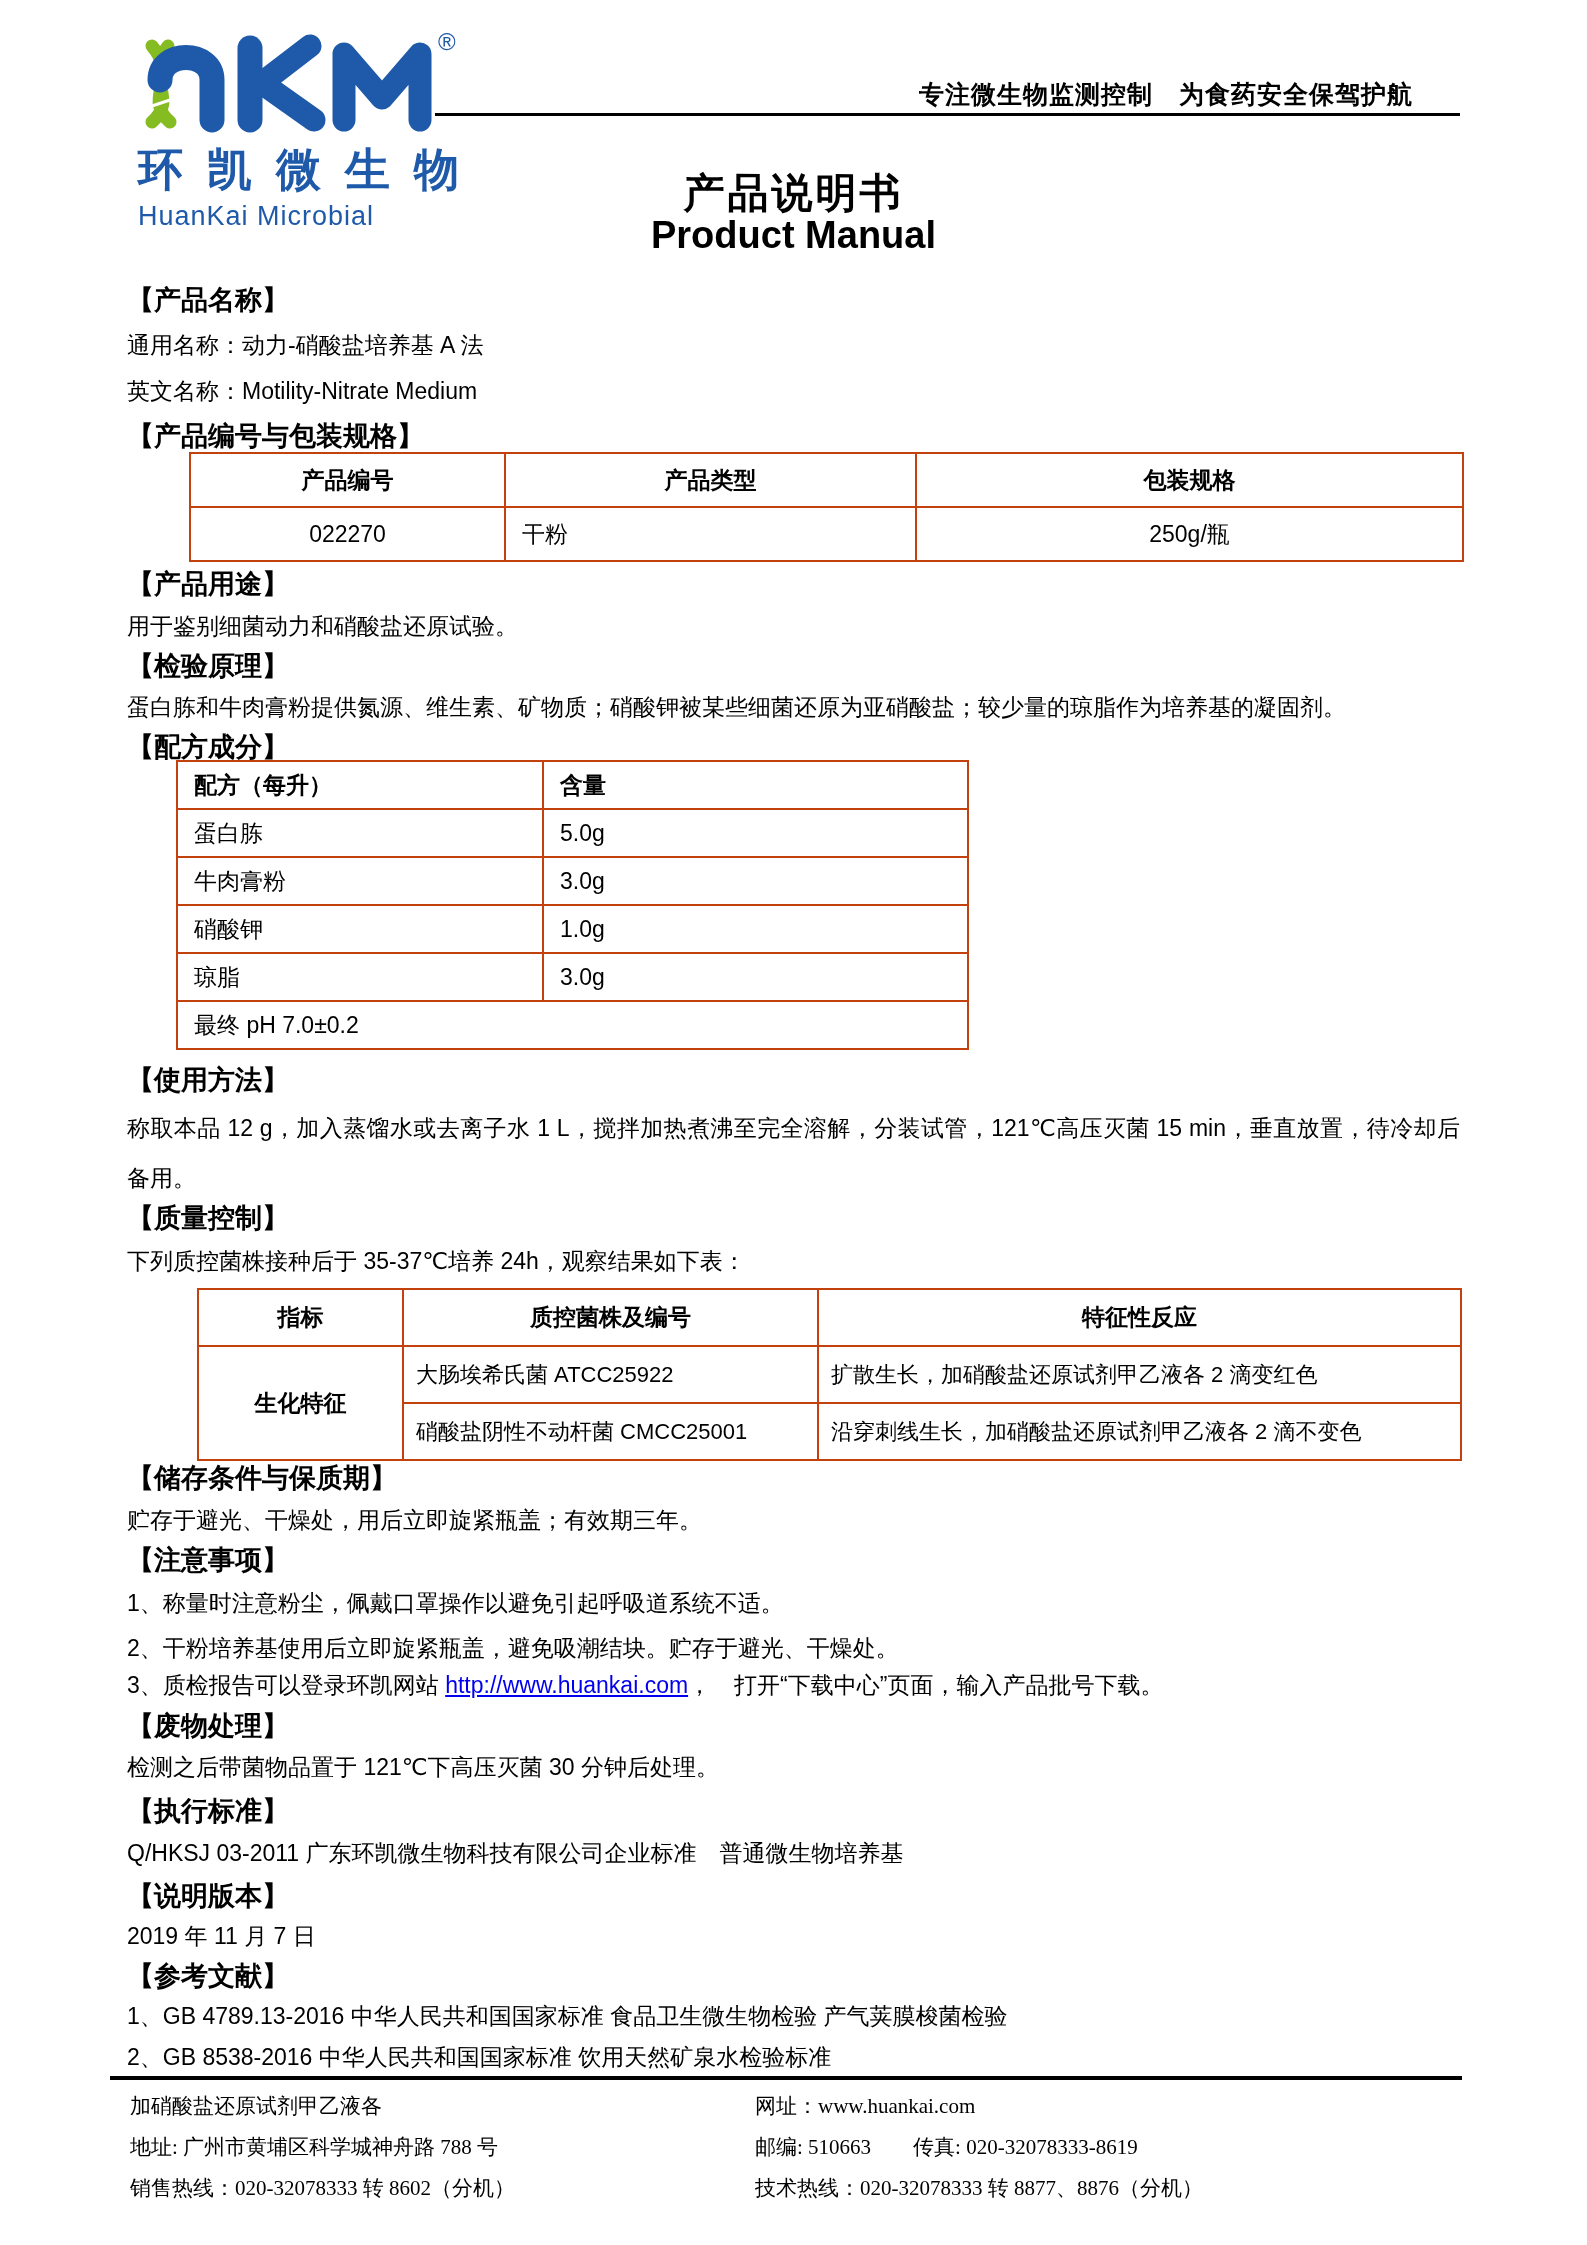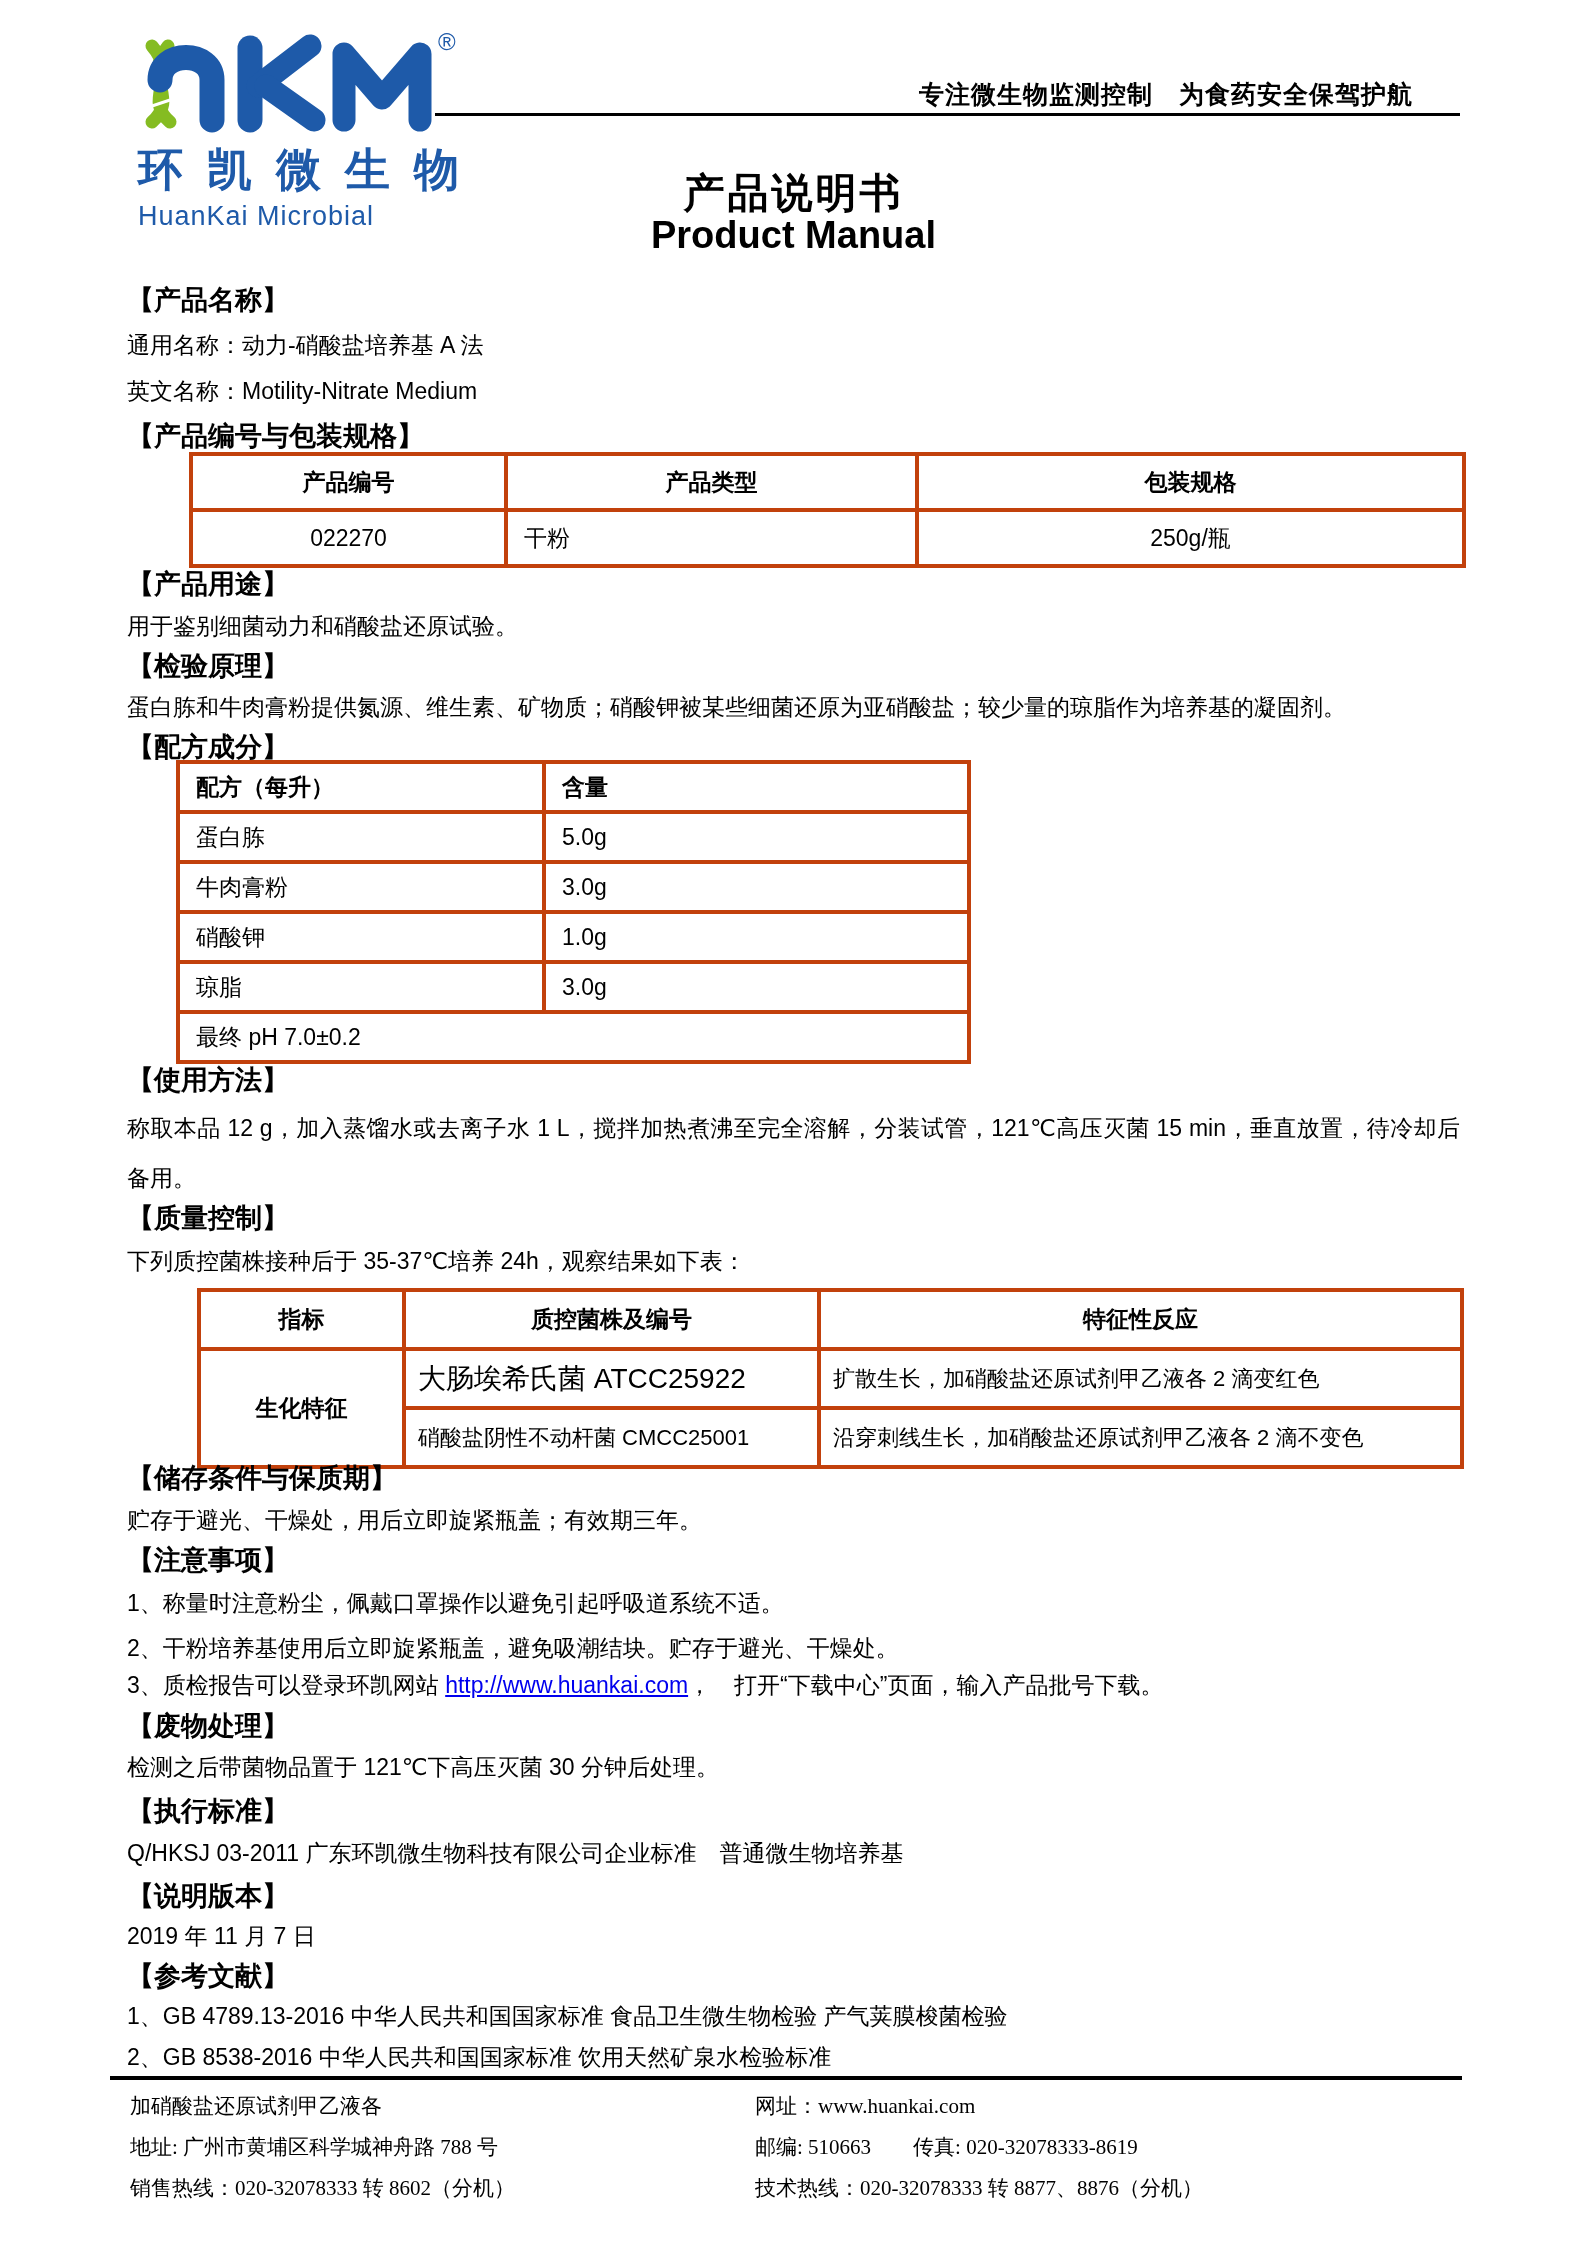--- a/index.html
+++ b/index.html
@@ -10,21 +10,21 @@
   .p{font-size:23px;white-space:nowrap;}
   .wrapp{font-size:23px;line-height:50px;text-align:justify;white-space:normal;}
   .center{width:100%;text-align:center;}
   
   .logo-cn{color:#1E5AA9;font-size:45px;font-weight:600;letter-spacing:24px;white-space:nowrap;margin-top:2px;}
   .logo-en{color:#1E5AA9;font-size:27px;letter-spacing:1px;white-space:nowrap;margin-top:1px;}
   .tagline{font-size:25px;font-weight:600;letter-spacing:1px;text-align:right;white-space:nowrap;}
   .rule{background:#000;}
   
   table{border-collapse:collapse;table-layout:fixed;}
-  th,td{border:4px solid #c2410c;font-size:23px;vertical-align:middle;padding:0;overflow:hidden;}
+  th,td{border:2px solid #c2410c;font-size:23px;vertical-align:middle;padding:0;overflow:hidden;}
   th{font-weight:700;}
   .tl{text-align:left;padding-left:16px;}
   .tc{text-align:center;}
   .link{color:#0000EE;text-decoration:underline;}
   .footer-line{font-size:21px;line-height:41px;white-space:nowrap;
                font-family:"Liberation Serif","DejaVu Serif",serif;}
   .title-cn{font-size:41px;font-weight:700;letter-spacing:3px;}
   .title-en{font-size:38px;font-weight:700;}
 </style>
 </head>
@@ -135,21 +135,21 @@
         <col style="width:643px">
       </colgroup>
     <tbody>
         <tr>
       <th class="tc" style="height:55px;">指标</th>
       <th class="tc">质控菌株及编号</th>
       <th class="tc">特征性反应</th>
     </tr>
     <tr>
       <td class="tc" rowspan="2" style="font-weight:700;text-align:center;">生化特征</td>
-      <td class="tl" style="height:55px;padding-left:12px;font-size:28px;">大肠埃希氏菌 ATCC25922</td>
+      <td class="tl" style="height:55px;padding-left:12px;font-size:22px;">大肠埃希氏菌 ATCC25922</td>
       <td class="tl" style="padding-left:12px;font-size:22px;">扩散生长，加硝酸盐还原试剂甲乙液各 2 滴变红色</td>
     </tr>
     <tr>
       <td class="tl" style="height:55px;padding-left:12px;font-size:22px;">硝酸盐阴性不动杆菌 CMCC25001</td>
       <td class="tl" style="padding-left:12px;font-size:22px;">沿穿刺线生长，加硝酸盐还原试剂甲乙液各 2 滴不变色</td>
     </tr>
   </tbody>
     </table>
 
   <div class="abs h" style="left:127px;top:1460px;">【储存条件与保质期】</div>

